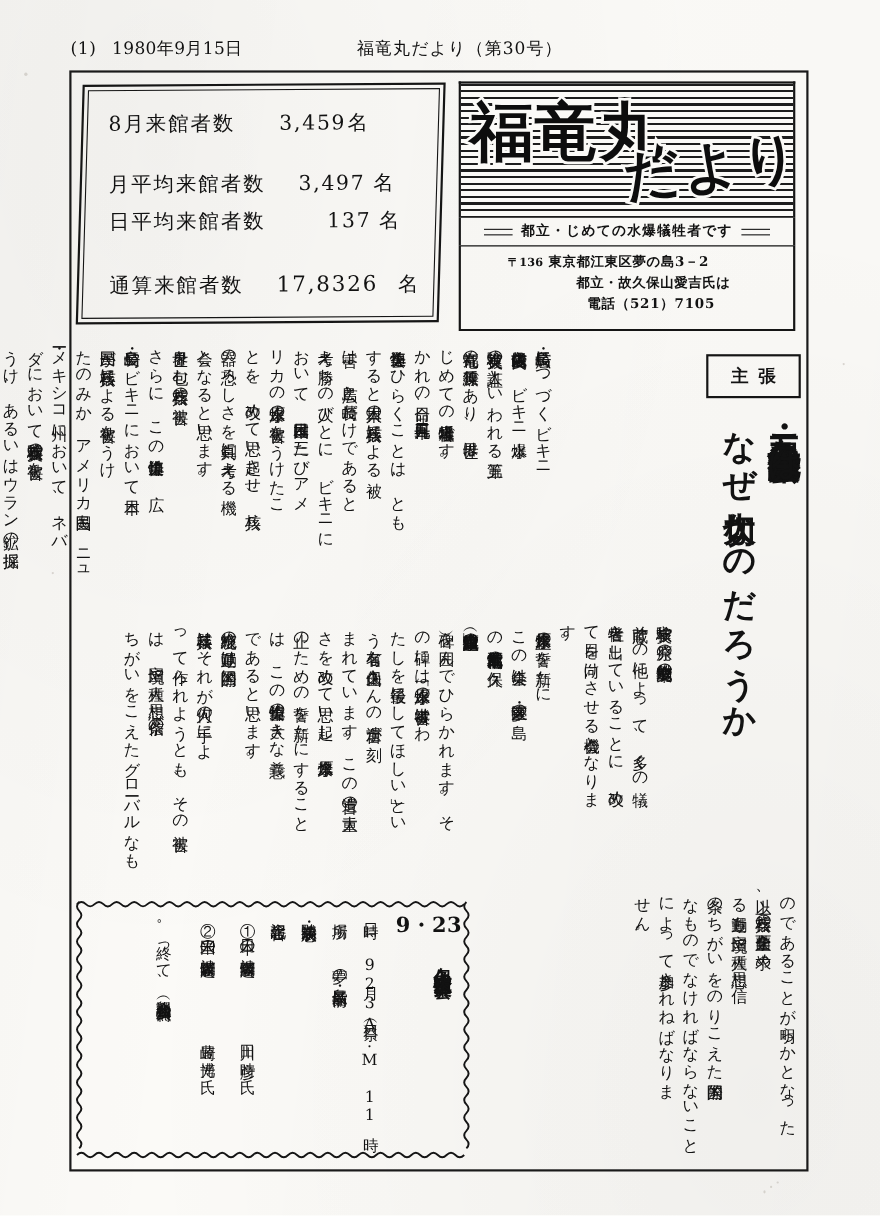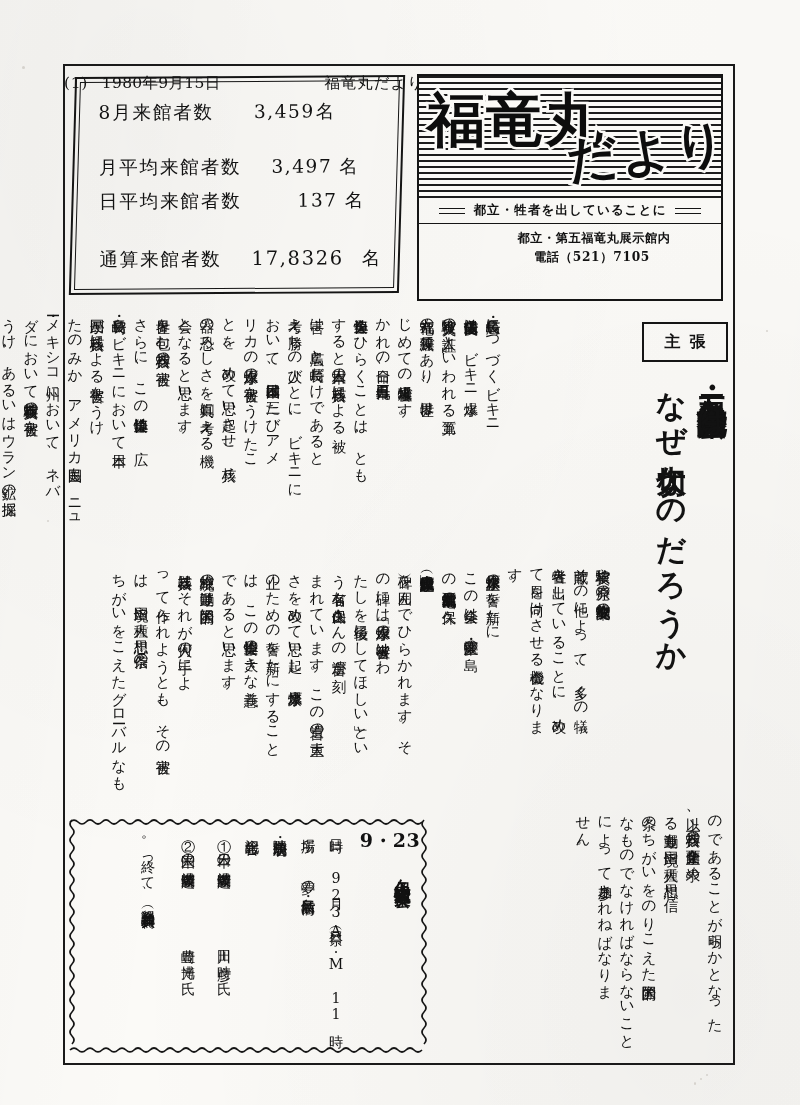--- a/index.html
+++ b/index.html
@@ -47,21 +47,21 @@
     left: 64px;
     width: 660px;
     height: 24px;
     display: flex;
     align-items: baseline;
     font-size: 15.5px;
     letter-spacing: .04em;
     white-space: nowrap;
   }
   #pg-no { margin-right: 14px; }
-  #pub-date { letter-spacing: .02em; margin-top: 39px; }
+  #pub-date { letter-spacing: .02em; }
   #hdr-title {
     margin-left: 104px;
     letter-spacing: .06em;
   }
 
   
   #frame {
     position: absolute;
     left: 63px;
     top: 64px;
@@ -384,26 +384,30 @@
         <g filter="url(#ink)">
           <text x="8" y="62" font-family="'DejaVu Serif','Liberation Serif',serif" font-size="58" font-weight="700" fill="#111" stroke="#fbfaf7" stroke-width="5" paint-order="stroke" letter-spacing="1">福竜丸</text>
           <text x="150" y="100" font-family="'DejaVu Serif','Liberation Serif',serif" font-size="50" font-weight="700" fill="#111" stroke="#fbfaf7" stroke-width="5" paint-order="stroke" transform="rotate(-7 150 100)" letter-spacing="3">だより</text>
         </g>
       </svg>
     </div>
   </div>
 
   <div id="logo-sub">
     <span class="rule"></span>
-    <span>都立・牲者を出していることに</span>
+    <span>都立・じめての水爆犠牲者です</span>
     <span class="rule"></span>
   </div>
 
   <div id="logo-bottom">
-    <div class="addr-line" id="addr2">都立・第五福竜丸展示館内</div>
+    <div class="addr-line" id="addr1">
+      <span class="zip">〒136</span>
+      <span>東京都江東区夢の島3－2</span>
+    </div>
+    <div class="addr-line" id="addr2">都立・故久保山愛吉氏は</div>
     <div class="addr-line" id="addr3">電話（521）7105</div>
   </div>
 </div>
 
 <div id="body-area">
 
   <div id="shucho-badge">主張</div>
   <div id="headline">
     <div>九・二三久保山愛吉記念集会は</div>
     <div>なぜ大切なのだろうか</div>

